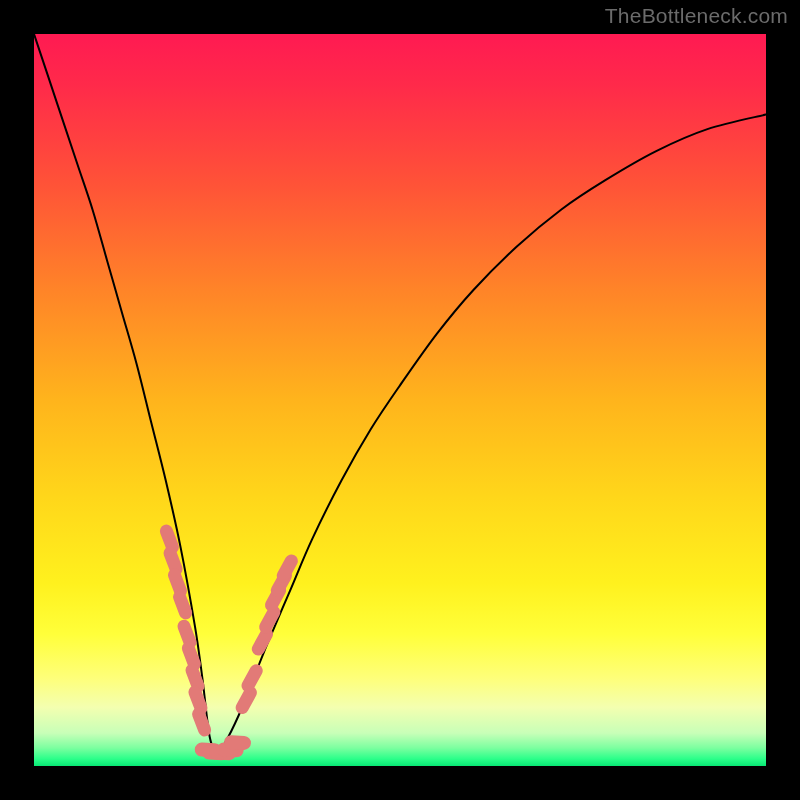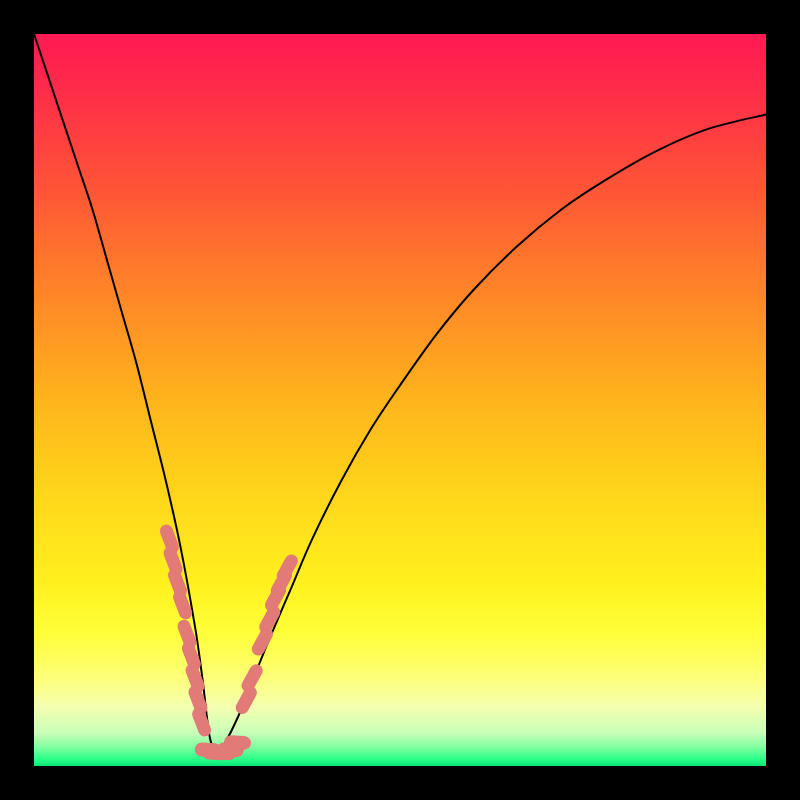--- a/index.html
+++ b/index.html
@@ -101,14 +101,15 @@
           <line x1="224.28769062693667" y1="615.0078352237515" x2="232.4803093730633" y2="600.1121647762484" stroke="#e27a77" stroke-width="13" stroke-linecap="round"></line>
           <line x1="231.6076906269367" y1="593.0478352237516" x2="239.80030937306333" y2="578.1521647762485" stroke="#e27a77" stroke-width="13" stroke-linecap="round"></line>
           <line x1="237.46369062693668" y1="571.0878352237515" x2="245.65630937306332" y2="556.1921647762484" stroke="#e27a77" stroke-width="13" stroke-linecap="round"></line>
           <line x1="243.31969062693665" y1="556.4478352237516" x2="251.5123093730633" y2="541.5521647762484" stroke="#e27a77" stroke-width="13" stroke-linecap="round"></line>
           <line x1="249.1756906269367" y1="541.8078352237516" x2="257.36830937306337" y2="526.9121647762485" stroke="#e27a77" stroke-width="13" stroke-linecap="round"></line>
         </g>
     </svg>
 
   </div>
 
+  <div class="watermark">TheBottleneck.com</div>
 
 </div>
 
 </body></html>

